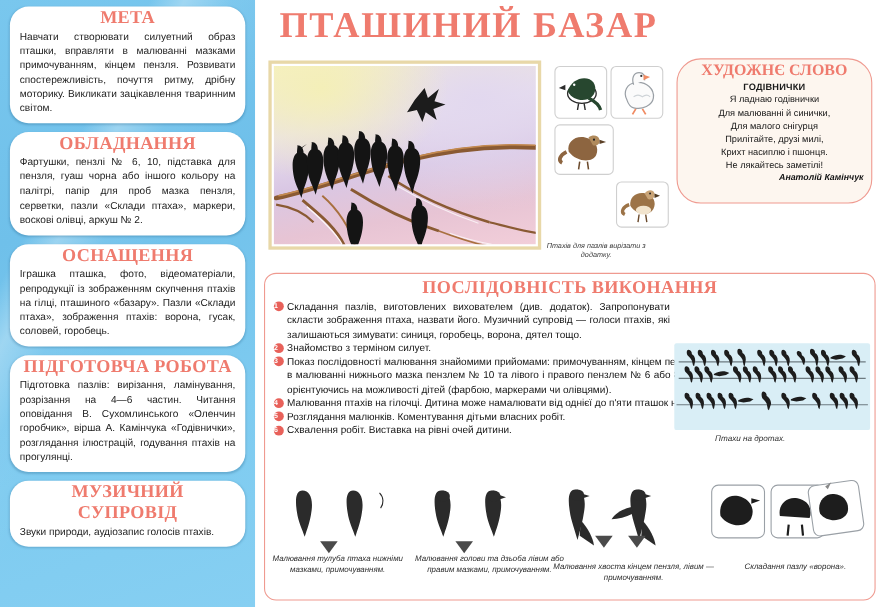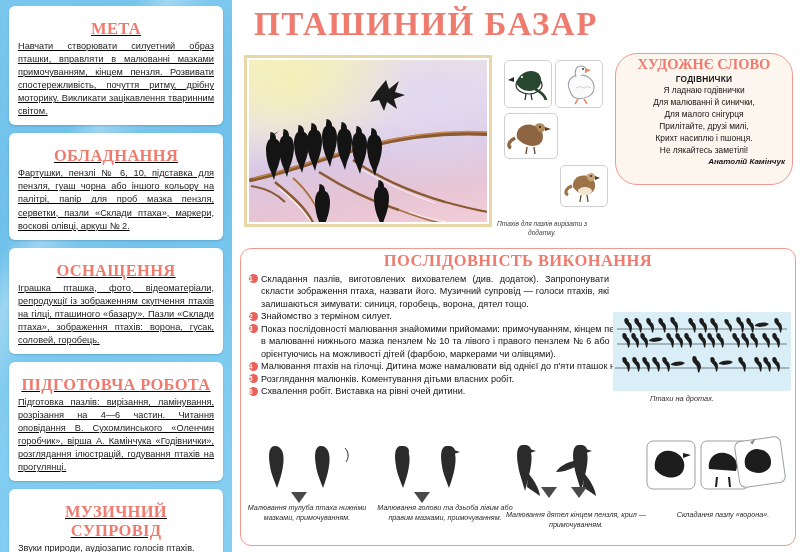--- a/index.html
+++ b/index.html
@@ -38,25 +38,24 @@
     font-style: italic;
     font-size: 14.5px;
     letter-spacing: .4px;
     padding: 8px 0 9px 0;
     text-shadow: 0 1px 1px rgba(0,70,110,.25);
     position: relative; z-index: 2;
   }
   .card {
     position: relative; z-index: 2;
     background: #ffffff;
-    border-radius: 6px;
-    padding: 14px 9px 7px 9px;
+    border-radius: 17px;
+    padding: 1px 9px 7px 9px;
     margin-bottom: 8px;
     box-shadow: 0 1px 2px rgba(0,60,100,.22);
-    text-decoration: underline;
   }
   .card h2 {
     color: #ef7b6e;
     font-family: "Liberation Serif", serif;
     font-weight: bold;
     font-size: 16.5px;
     text-align: center;
     letter-spacing: .3px;
     margin-bottom: 1px;
     line-height: 1.15;
@@ -569,17 +568,17 @@
         <rect x="60" y="6" width="48" height="48" rx="6" fill="#ffffff" stroke="#9aa0a6" stroke-width="1"></rect>
         <path d="M68,34 C66,24 74,16 84,18 C94,20 98,28 95,36 L68,34 Z" fill="#1d1d1d"></path>
         <path d="M76,42 l-1,10 M88,42 l1,10" stroke="#1d1d1d" stroke-width="2"></path>
         <rect x="96" y="4" width="46" height="46" rx="6" fill="#ffffff" stroke="#9aa0a6" stroke-width="1" transform="rotate(-8 119 27)"></rect>
         <path d="M104,30 C102,20 110,12 119,14 C128,16 132,24 129,32 C125,40 110,40 104,30 Z" fill="#1d1d1d" transform="rotate(-8 119 27)"></path>
         <path d="M112,6 l6,-3 l-4,6 z" fill="#888" transform="rotate(-8 119 27)"></path>
       </svg>
 
       <div class="fig-cap" style="left:2px;top:254px;width:128px;">Малювання тулуба птаха нижніми мазками, примочуванням.</div>
       <div class="fig-cap" style="left:134px;top:254px;width:140px;">Малювання голови та дзьоба лівим або правим мазками, примочуванням.</div>
-      <div class="fig-cap" style="left:252px;top:261px;width:166px;">Малювання дятел кінцем пензля, крил — примочуванням.</div>
+      <div class="fig-cap" style="left:252px;top:261px;width:166px;">Малювання хвоста кінцем пензля, лівим — примочуванням.</div>
       <div class="fig-cap" style="left:428px;top:261px;width:108px;">Складання пазлу «ворона».</div>
     </div>
   </div>
 </div>
 
 </body></html>

